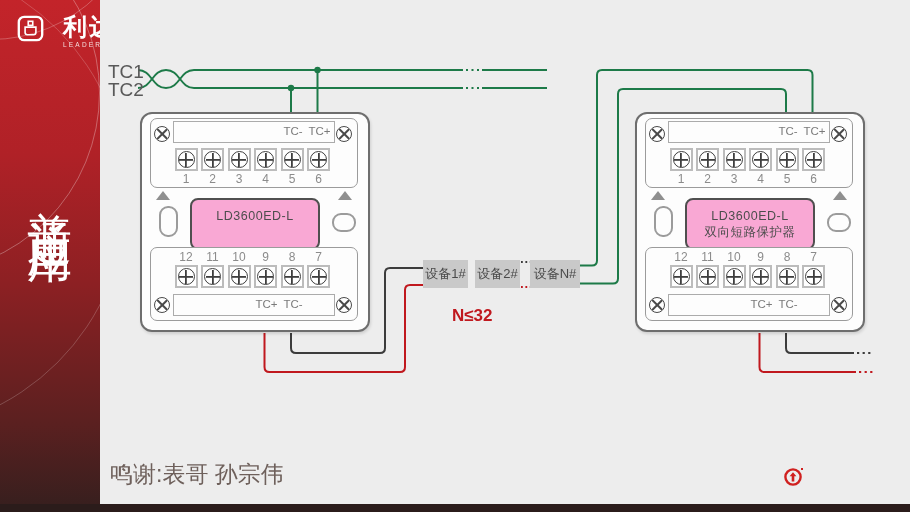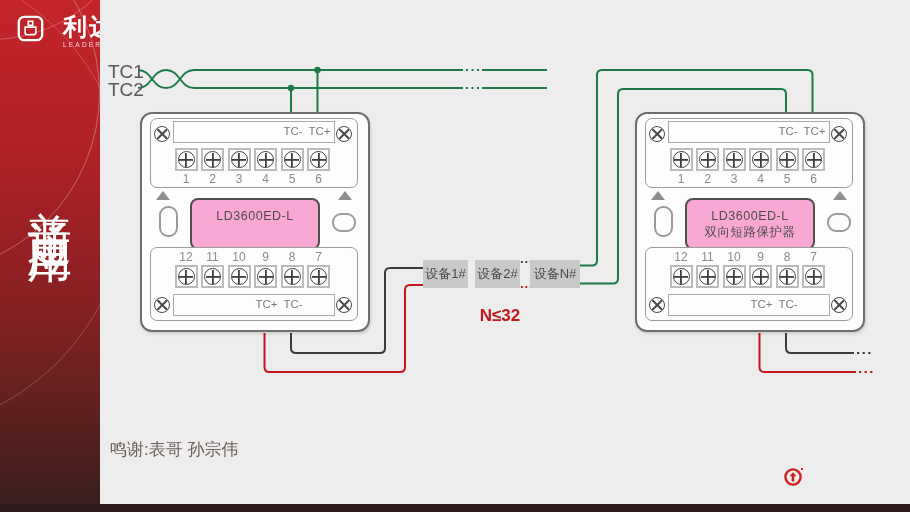--- a/index.html
+++ b/index.html
@@ -54,25 +54,25 @@
   .tri{position:absolute;width:0;height:0;border-left:7px solid transparent;border-right:7px solid transparent;border-bottom:9px solid #8f8f8f;top:77px;}
   .nameplate{position:absolute;left:48px;top:84px;width:130px;height:52px;border:2px solid #4f4f4f;border-radius:8px;box-sizing:border-box;
     text-align:center;padding-top:8px;font-size:12.5px;line-height:16px;color:#4d4d4d;letter-spacing:.5px;background:#f9a8d4;}
   .slot{position:absolute;border:2px solid #9b9b9b;box-sizing:border-box;background:#fdfdfd;}
   .slot-l{left:17px;top:92px;width:19px;height:31px;border-radius:9px;}
   .slot-r{left:190px;top:99px;width:24px;height:19px;border-radius:9px;}
 
   
   .chainbox{position:absolute;top:260px;height:28px;background:var(--chain-box,#c9c9c9);color:#4a4a4a;
     font-size:13px;line-height:28px;text-align:center;z-index:2;}
-  #chain-limit{position:absolute;left:452px;top:306px;width:96px;text-align:center;
+  #chain-limit{position:absolute;left:452px;top:306px;width:96px;text-align:left;
     font-size:17px;font-weight:600;color:var(--limit-text,#c0181e);z-index:2;}
 
   
-  #credit{position:absolute;left:110px;top:438px;font-size:17px;color:#6e605b;z-index:2;text-align:right;}
+  #credit{position:absolute;left:110px;top:459px;font-size:23px;color:#6e605b;z-index:2;text-align:right;}
   #brand{position:absolute;left:783px;top:466px;display:flex;align-items:center;gap:5px;z-index:2;}
   #brand .brand-name{font-size:17px;font-weight:bold;color:#454240;letter-spacing:1.5px;}
 </style>
 </head>
 <body>
 
 <div id="slide">
 
   <svg id="wires" width="910" height="512">
 

